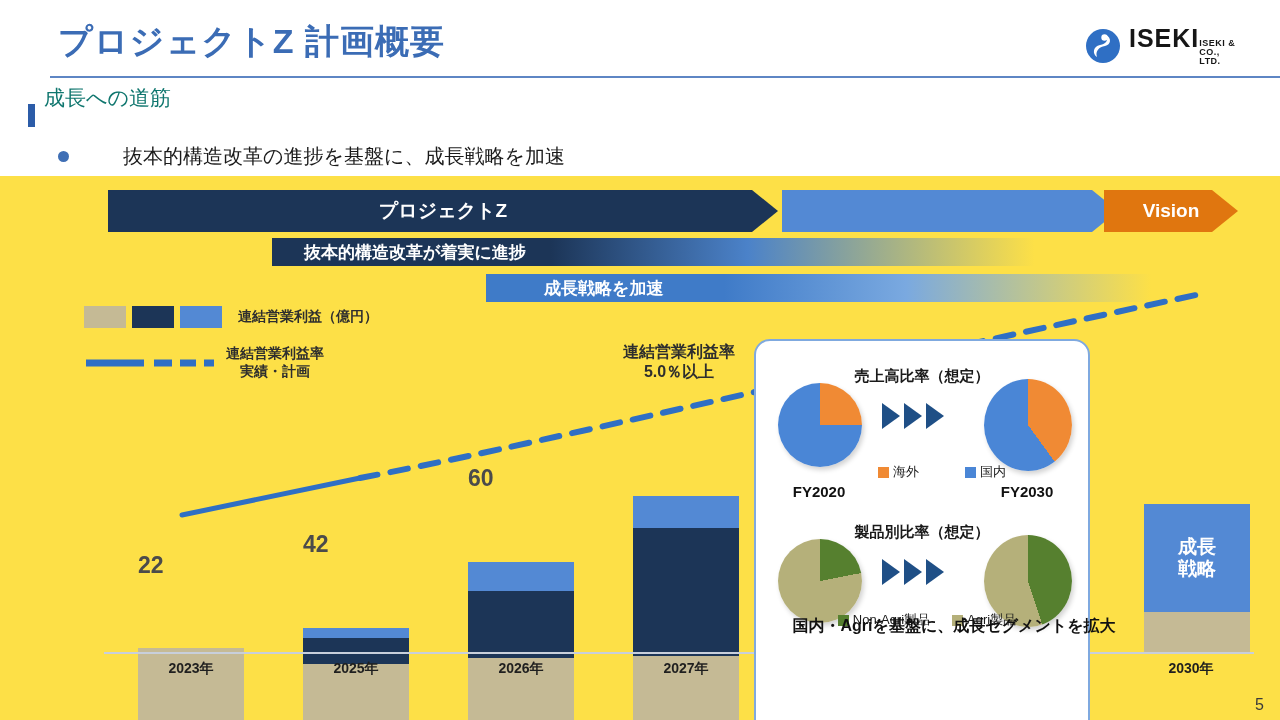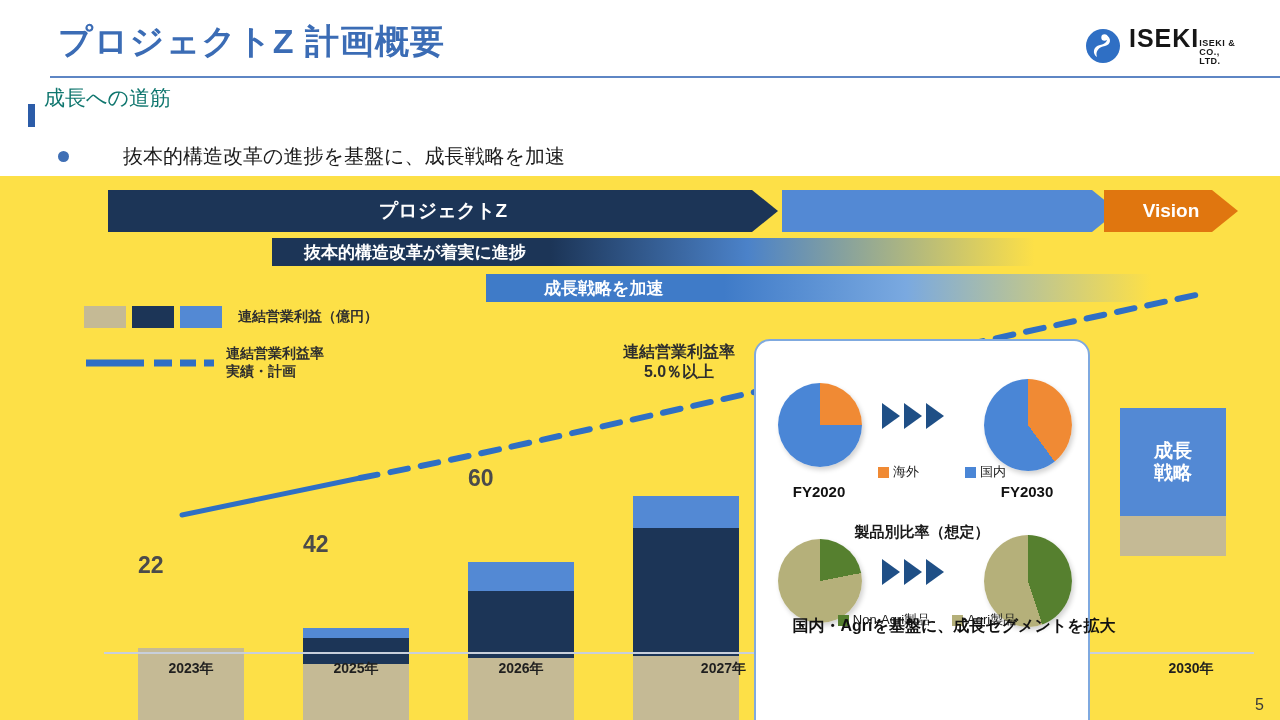--- a/index.html
+++ b/index.html
@@ -72,21 +72,21 @@
     padding-left:32px;
   }
   .gbar-2{
     left:486px;top:98px;width:700px;
     background:linear-gradient(to right,#3f7bc8 0%,#3f7bc8 34%,#7aa9e0 60%,rgba(233,239,250,0) 95%);
     padding-left:58px;
   }
 
   
   .legend{position:absolute;left:84px;top:130px;}
-  .legend-row{display:flex;align-items:center;}
+  .legend-row{display:flex;align-items:center;text-align:center;}
   .legend-row.r1{margin-bottom:17px;}
   .sw{width:42px;height:22px;margin-right:6px;}
   .sw.tan{background:#c5ba95;}
   .sw.navy{background:#1c3557;}
   .sw.blue{background:#5389d4;}
   .legend-label{font-size:14px;font-weight:bold;color:#2e2e2e;margin-left:10px;line-height:1.25;}
   .dashline{width:132px;height:22px;display:flex;align-items:center;}
   .dashline svg{display:block;}
 
   
@@ -249,39 +249,40 @@
       <div class="seg tan" style="height:62px;"></div>
     </div>
     <div class="bar-value" style="left:468px;top:289px;">60</div>
 
     <div class="bar" style="left:633px;height:224px;">
       <div class="seg blue" style="height:32px;"></div>
       <div class="seg navy" style="height:128px;"></div>
       <div class="seg tan" style="height:64px;"></div>
     </div>
 
-    <div class="bar" style="left:1106px;height:312px;padding-left:14px;">
+    <div class="bar" style="left:1130px;height:216px;padding-left:14px;">
       <div class="seg blue seg-label" style="height:108px;white-space:pre-line;">成長
 戦略</div>
       <div class="seg tan" style="height:40px;"></div>
     </div>
 
     <div class="axis-line"></div>
     <div class="axis-labels">
       <div class="axis-tick" style="left:131px;">2023年</div>
       <div class="axis-tick" style="left:296px;">2025年</div>
       <div class="axis-tick" style="left:461px;">2026年</div>
-      <div class="axis-tick" style="left:626px;text-align:right;">2027年</div>
+      <div class="axis-tick" style="left:626px;">2027年</div>
       <div class="axis-tick" style="left:789px;">2028年</div>
       <div class="axis-tick" style="left:955px;">2029年</div>
       <div class="axis-tick" style="left:1131px;">2030年</div>
     </div>
 
     <div class="pie-card">
 
+      <div class="pie-head" style="top:26px;">売上高比率（想定）</div>
 
       <div class="pie" style="left:22px;top:42px;width:84px;height:84px;
                   background:conic-gradient(#f08a34 0deg 90deg, #4a86d6 90deg 360deg);
                   box-shadow:2px 3px 5px rgba(0,0,0,0.18);"></div>
 
       <div class="pie" style="left:228px;top:38px;width:88px;height:92px;
                   background:conic-gradient(#f08a34 0deg 144deg, #4a86d6 144deg 360deg);
                   box-shadow:2px 3px 5px rgba(0,0,0,0.18);"></div>
 
       <div class="tri-row" style="left:126px;top:62px;">

